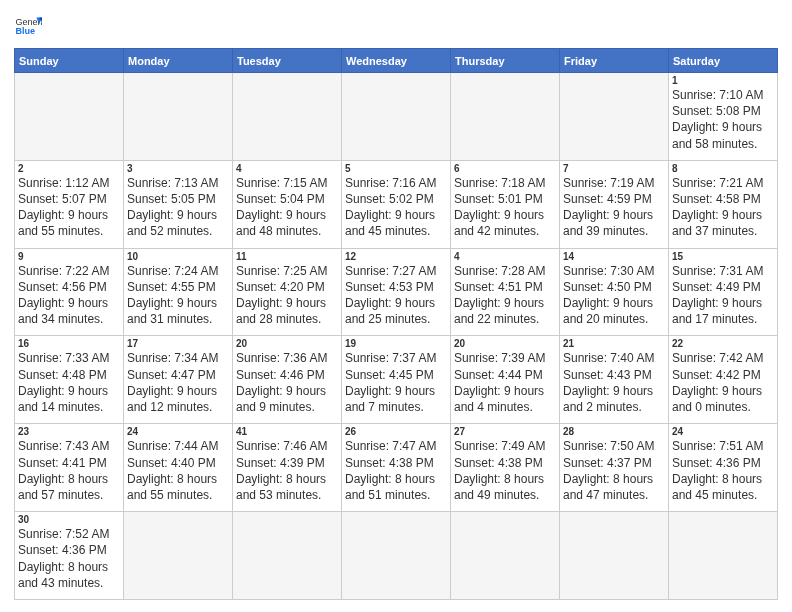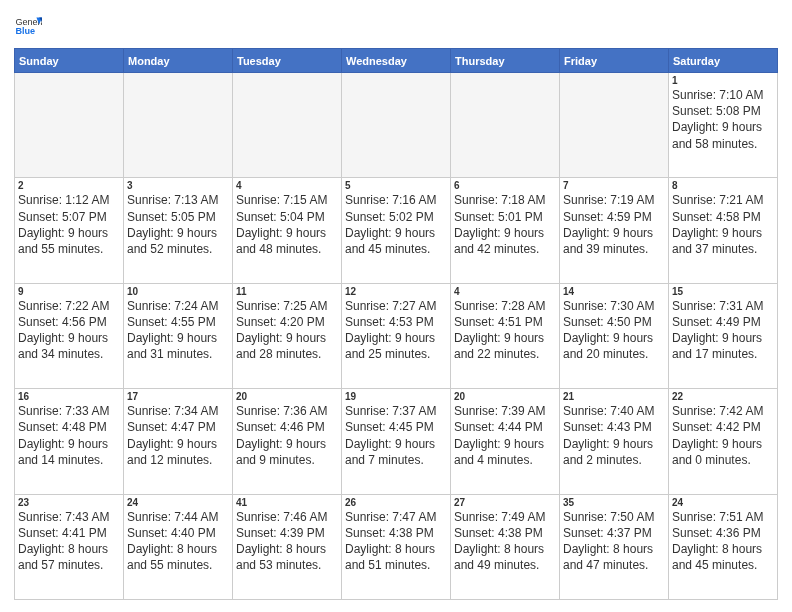--- a/index.html
+++ b/index.html
@@ -321,29 +321,44 @@
 and 51 minutes.</div>
           </td>
           <td>
             <span class="day-number">27</span>
             <div class="day-info">Sunrise: 7:49 AM
 Sunset: 4:38 PM
 Daylight: 8 hours
 and 49 minutes.</div>
           </td>
           <td>
-            <span class="day-number">35</span>
+            <span class="day-number">28</span>
             <div class="day-info">Sunrise: 7:50 AM
 Sunset: 4:37 PM
 Daylight: 8 hours
 and 47 minutes.</div>
           </td>
           <td>
             <span class="day-number">24</span>
             <div class="day-info">Sunrise: 7:51 AM
 Sunset: 4:36 PM
 Daylight: 8 hours
 and 45 minutes.</div>
           </td>
+        </tr>
+        <tr>
+          <td class="last-row">
+            <span class="day-number">30</span>
+            <div class="day-info">Sunrise: 7:52 AM
+Sunset: 4:36 PM
+Daylight: 8 hours
+and 43 minutes.</div>
+          </td>
+          <td class="empty last-row"></td>
+          <td class="empty last-row"></td>
+          <td class="empty last-row"></td>
+          <td class="empty last-row"></td>
+          <td class="empty last-row"></td>
+          <td class="empty last-row"></td>
         </tr>
       </tbody>
   </table>
 </div>
 
 </body></html>

